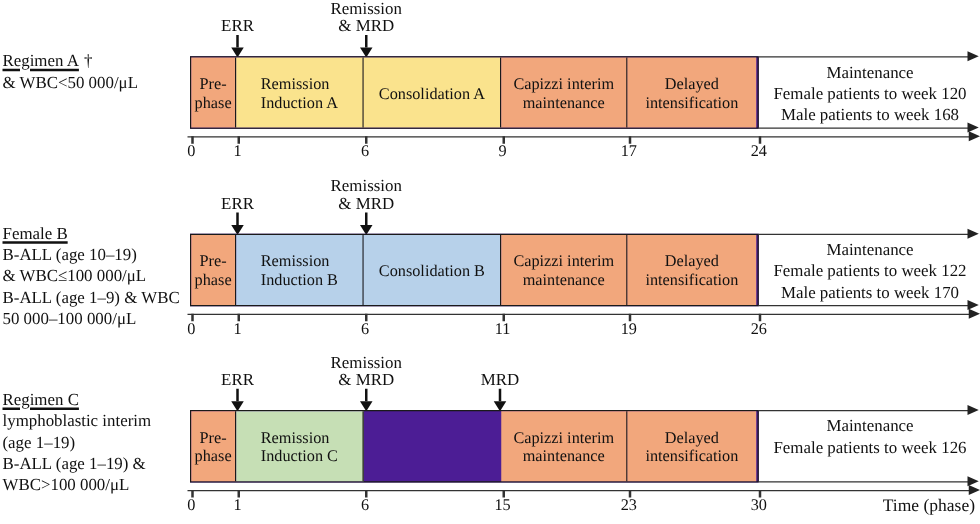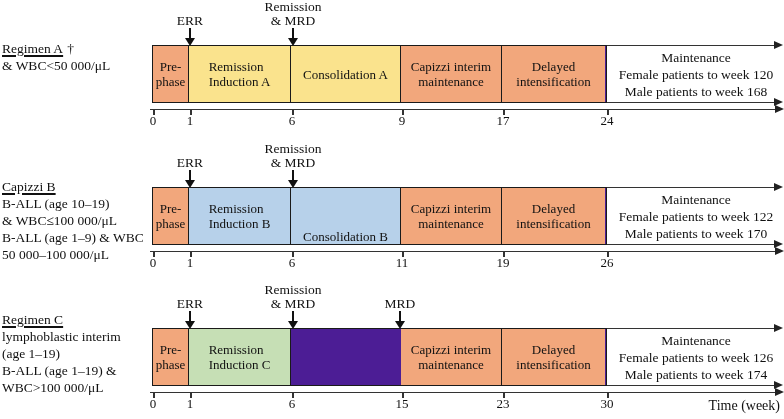--- a/index.html
+++ b/index.html
@@ -128,21 +128,21 @@
     <div class="tick-num" style="left:153px">0</div>
     <div class="tick-num" style="left:190px">1</div>
     <div class="tick-num" style="left:292px">6</div>
     <div class="tick-num" style="left:402px">9</div>
     <div class="tick-num" style="left:503px">17</div>
     <div class="tick-num" style="left:607px">24</div>
   </div>
 
   <div class="row" style="top:142px">
     <div class="side-label" style="top:36px">
-      <div class="side-title"><span class="u">Capizzi B</span><span class="dagger"></span></div>
+      <div class="side-title"><span class="u">Female B</span><span class="dagger"></span></div>
       <div>B-ALL (age 10–19)</div>
       <div>&amp; WBC≤100 000/μL</div>
       <div>B-ALL (age 1–9) &amp; WBC</div>
       <div>50 000–100 000/μL</div>
     </div>
 
     <div class="marker" style="left:190px">
       <div class="m-lines">
           <div>ERR</div>
         </div>
@@ -164,21 +164,21 @@
             <div>Pre-</div>
             <div>phase</div>
           </div>
       </div>
       <div class="phase align-left" style="left: 36px; width: 102px; background: rgb(183, 209, 234);">
         <div class="lines">
             <div>Remission</div>
             <div>Induction B</div>
           </div>
       </div>
-      <div class="phase" style="left: 138px; width: 110px; background: rgb(183, 209, 234); align-items: flex-end;">
+      <div class="phase" style="left: 138px; width: 110px; background: rgb(183, 209, 234);">
         <div class="lines">
             <div>Consolidation B</div>
           </div>
       </div>
       <div class="phase" style="left: 248px; width: 101px; background: rgb(242, 167, 124);">
         <div class="lines">
             <div>Capizzi interim</div>
             <div>maintenance</div>
           </div>
       </div>
@@ -273,35 +273,34 @@
             <div>intensification</div>
           </div>
       </div>
     </div>
 
     <div class="hline" style="top:45px"></div>
     <div class="arr-r" style="left:774px;top:41px"></div>
     <div class="maintenance">
       <div>Maintenance</div>
       <div>Female patients to week 126</div>
-      <div>Male patients to week 174</div>
     </div>
     <div class="hline" style="top:102px"></div>
     <div class="arr-r" style="left:774px;top:98px"></div>
 
     <div class="axis-line"></div>
     <div class="arr-r" style="left:775px;top:105px"></div>
     <div class="tick" style="left:153px"></div>
     <div class="tick" style="left:190px"></div>
     <div class="tick" style="left:292px"></div>
     <div class="tick" style="left:402px"></div>
     <div class="tick" style="left:503px"></div>
     <div class="tick" style="left:607px"></div>
     <div class="tick-num" style="left:153px">0</div>
     <div class="tick-num" style="left:190px">1</div>
     <div class="tick-num" style="left:292px">6</div>
     <div class="tick-num" style="left:402px">15</div>
     <div class="tick-num" style="left:503px">23</div>
     <div class="tick-num" style="left:607px">30</div>
-    <div class="time-label">Time (week)</div>
+    <div class="time-label">Time (phase)</div>
   </div>
 
 </div>
 
 </body></html>

